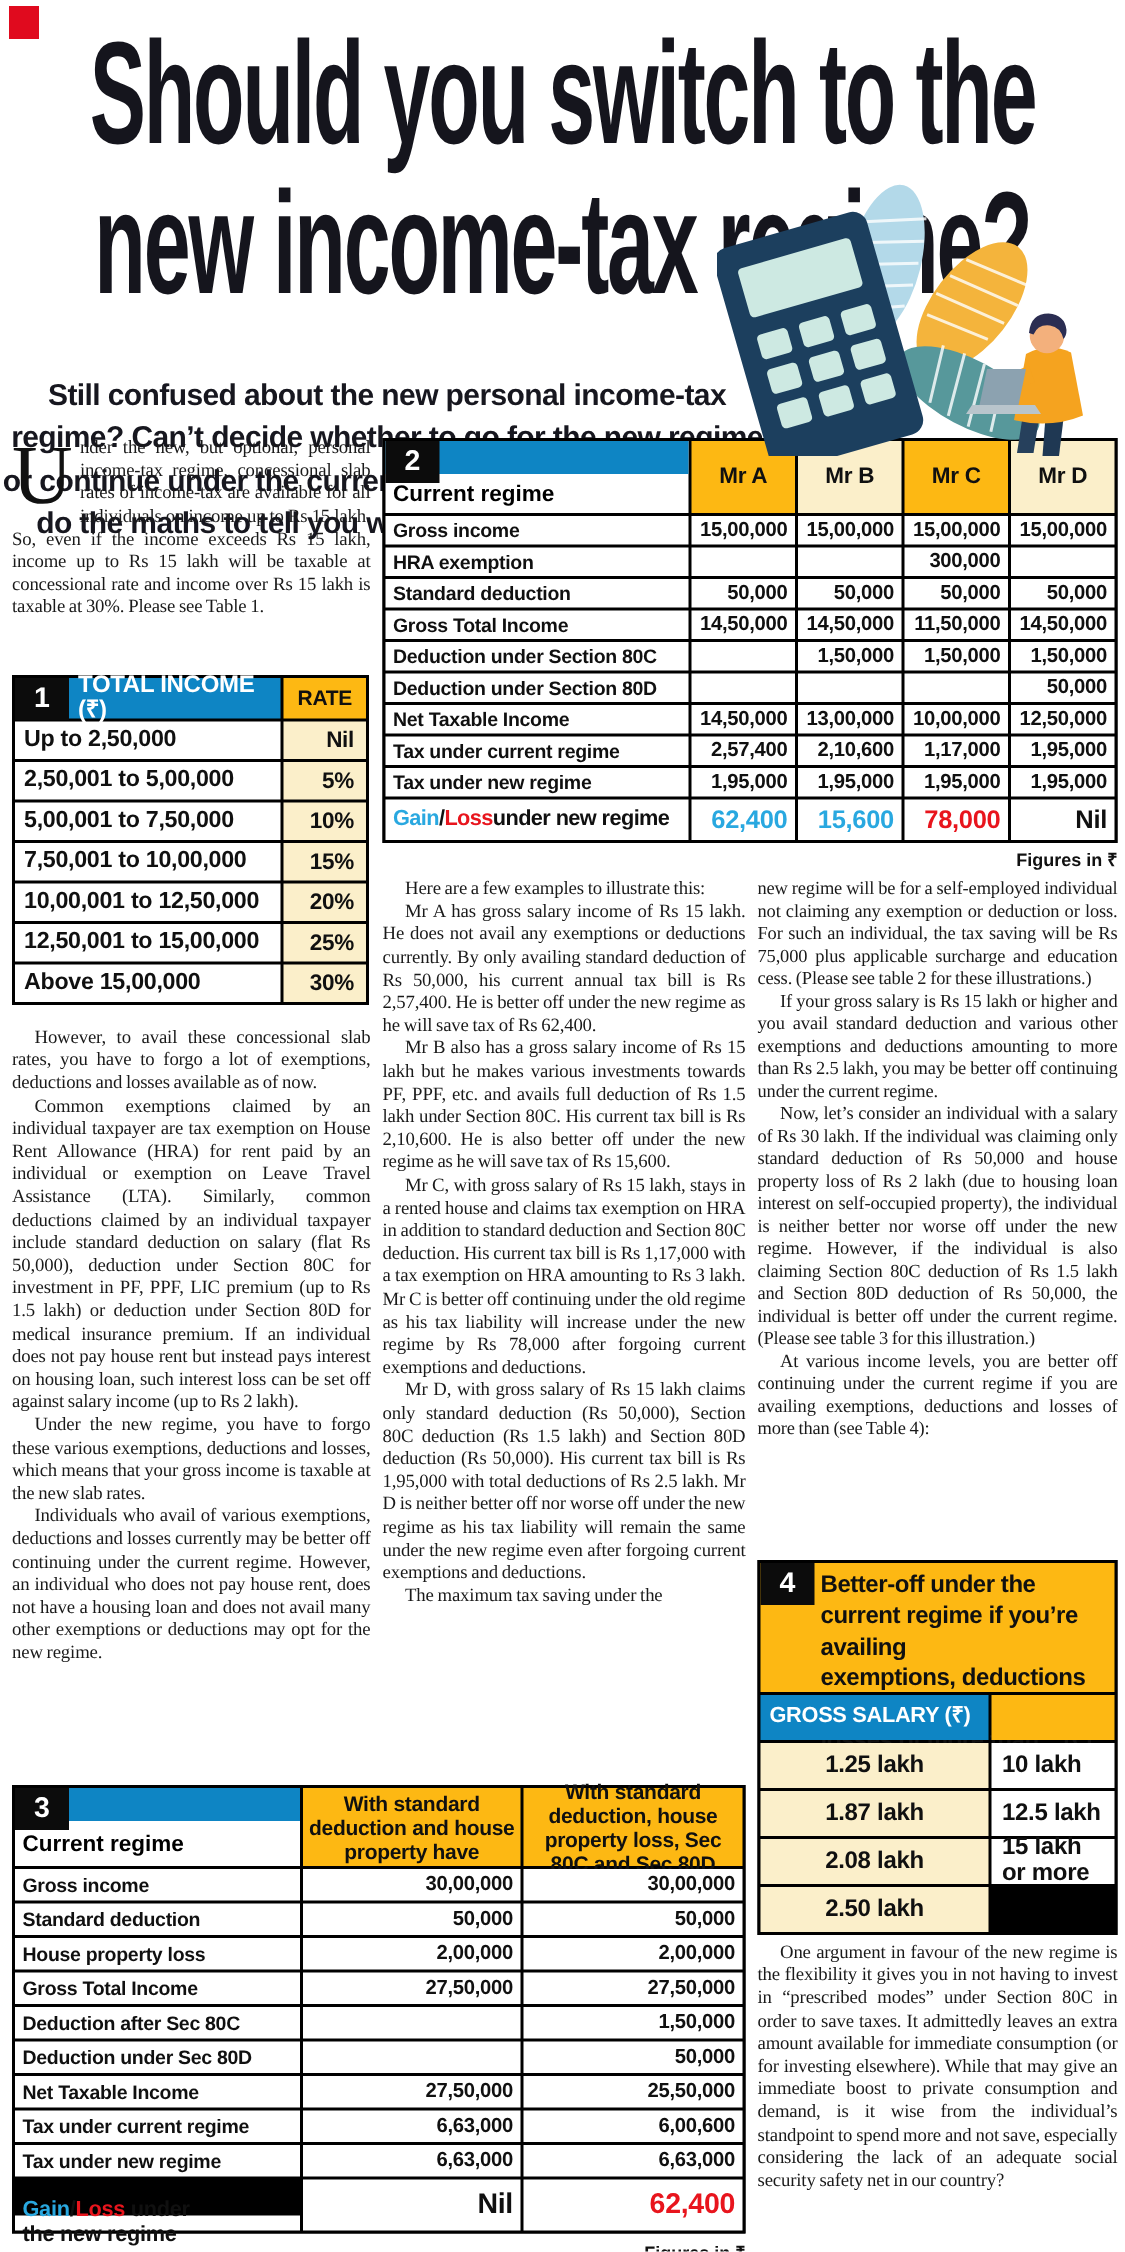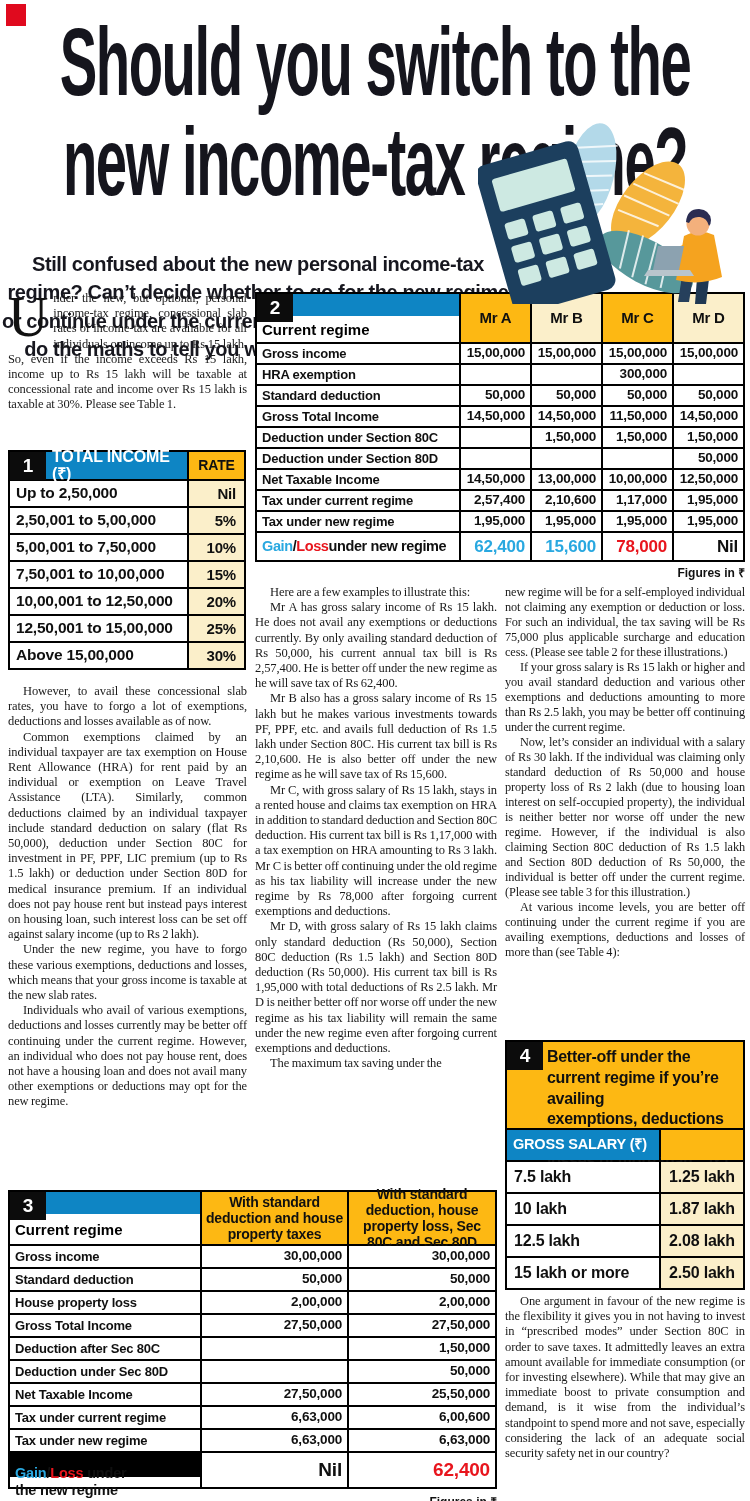--- a/index.html
+++ b/index.html
@@ -260,41 +260,40 @@
   <div class="tbl" id="t4" data-interactable="false">
     <div class="badge" data-interactable="false">4</div>
     <div class="cell gold title" data-interactable="false">
       <div data-interactable="false">Better-off under the</div>
       <div data-interactable="false">current regime if you’re availing</div>
       <div data-interactable="false">exemptions, deductions and</div>
       <div data-interactable="false">losses of more than... (₹)</div>
     </div>
     <div class="cell blue gs" data-interactable="false">GROSS SALARY (₹)</div>
     <div class="cell gold" data-interactable="false"></div>
-    <div class="cell lk" data-interactable="false">7.5 lakh</div>
     <div class="cell cream lv" data-interactable="false">1.25 lakh</div>
     <div class="cell lk" data-interactable="false">10 lakh</div>
     <div class="cell cream lv" data-interactable="false">1.87 lakh</div>
     <div class="cell lk" data-interactable="false">12.5 lakh</div>
     <div class="cell cream lv" data-interactable="false">2.08 lakh</div>
     <div class="cell lk" data-interactable="false">15 lakh or more</div>
     <div class="cell cream lv" data-interactable="false">2.50 lakh</div>
   </div>
 
   <div class="col" id="col-right-bottom" data-interactable="false" style="left:505px;top:1294px;width:240px;height:207px;">
     <p class="ind" data-interactable="false">One argument in favour of the new regime is the flexibility it gives you in not having to invest in “prescribed modes” under Section 80C in order to save taxes. It admittedly leaves an extra amount available for immediate consumption (or for investing elsewhere). While that may give an immediate boost to private consumption and demand, is it wise from the individual’s standpoint to spend more and not save, especially considering the lack of an adequate social security safety net in our country?</p>
   </div>
 
   <div class="tbl" id="t3" data-interactable="false">
     <div class="badge" data-interactable="false">3</div>
     <div class="corner" data-interactable="false">
       <div class="bar" data-interactable="false"></div>
       <div class="lbl" data-interactable="false">Current regime</div>
     </div>
-    <div class="cell gold h-col" data-interactable="false">With standard deduction and house property taxes</div>
+    <div class="cell gold h-col" data-interactable="false">With standard deduction and house property have</div>
     <div class="cell gold h-col" data-interactable="false">With standard deduction, house property loss, Sec 80C and Sec 80D</div>
 
     <div class="cell" data-interactable="false">Gross income</div>
     <div class="cell num" data-interactable="false">30,00,000</div>
     <div class="cell num" data-interactable="false">30,00,000</div>
 
     <div class="cell" data-interactable="false">Standard deduction</div>
     <div class="cell num" data-interactable="false">50,000</div>
     <div class="cell num" data-interactable="false">50,000</div>
 

